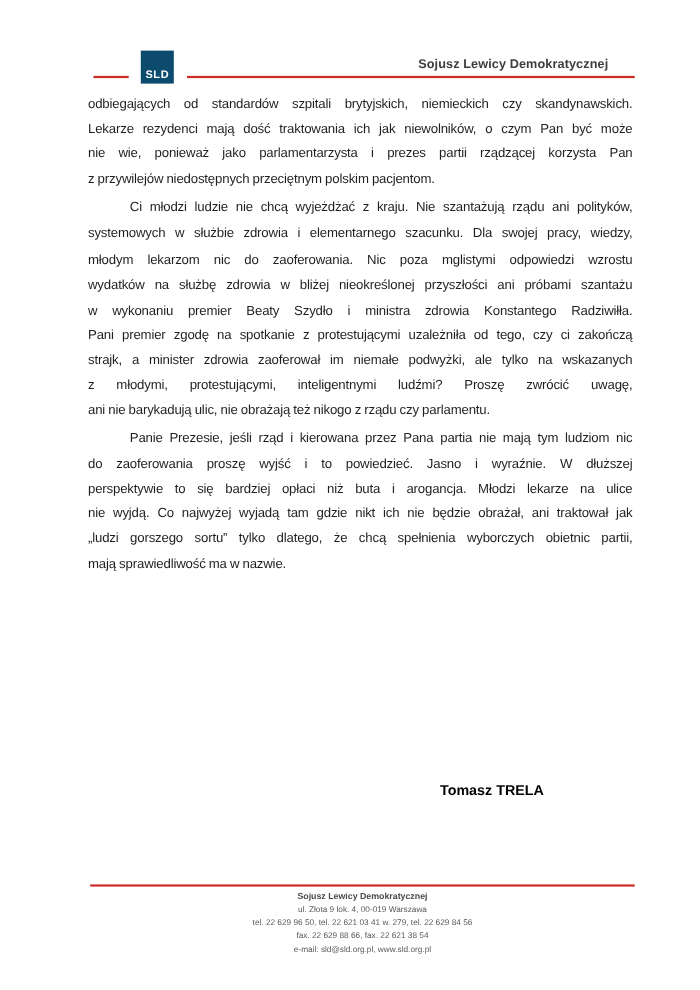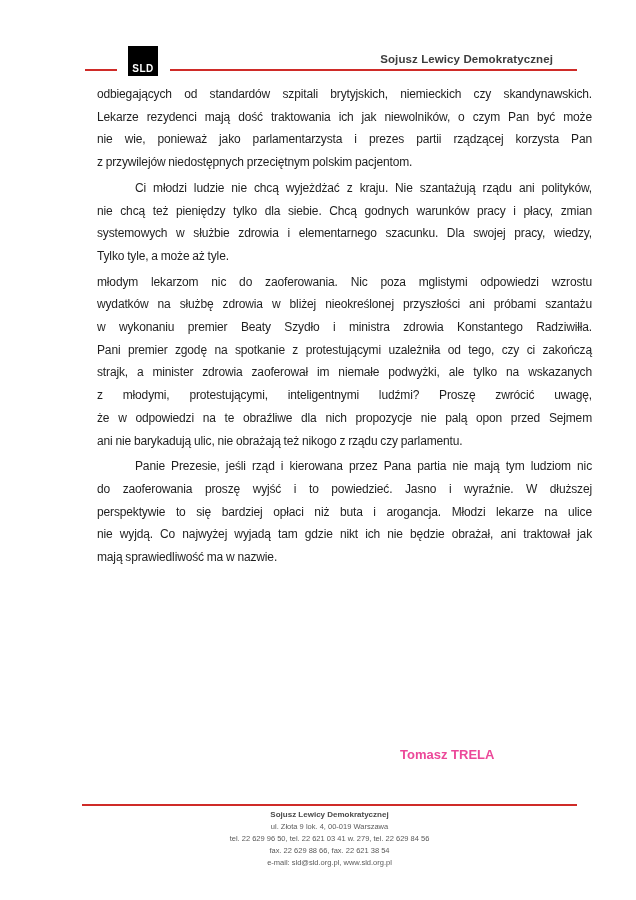--- a/index.html
+++ b/index.html
@@ -14,46 +14,46 @@
   .hdr-dash {
     position:absolute; left:85px; top:69px; width:32px; height:2px;
     background:#cf2b28;
   }
   .hdr-rule {
     position:absolute; left:170px; top:69px; width:407px; height:2px;
     background:#cf2b28;
   }
   .logo {
     position:absolute; left:128px; top:46px; width:30px; height:30px;
-    background:#000000;
+    background:#0c4a6e;
     display:flex; align-items:flex-end; justify-content:center;
   }
   .logo-text {
     color:#ffffff; font-weight:bold; font-size:10px; line-height:12px;
     letter-spacing:0.5px; padding-bottom:1px;
   }
   .hdr-org {
     position:absolute; right:83px; top:53px;
     font-size:11.5px; font-weight:700; color:#3d3d3d; letter-spacing:0.1px;
   }
   
   .body-text {
-    position:absolute; left:97px; top:83px; width:495px;
+    position:absolute; left:80px; top:83px; width:495px;
     font-size:12px; line-height:22.7px; color:#1f1f1f;
   }
   .para { margin:0 0 3px 0; }
   .line {
     text-align:justify; text-align-last:justify;
     word-spacing:-0.3px; letter-spacing:-0.15px;
   }
   .line.last { text-align-last:left; }
   .line.indent { text-indent:38px; }
   .signature {
     position:absolute; left:400px; top:711px;
-    font-size:13px; font-weight:bold; color:#ec4899;margin-top:36px;
+    font-size:13px; font-weight:bold; color:#000000;
   }
   
   .ftr-rule {
     position:absolute; left:82px; top:804px; width:495px; height:2px;
     background:#cf2b28;
   }
   .ftr-block {
     position:absolute; left:82px; top:809px; width:495px;
     text-align:center; color:#5a5a5a;
     font-size:7.5px; line-height:12px;
@@ -74,39 +74,37 @@
 
   <div class="body-text">
       <div class="para">
         <div class="line">odbiegających od standardów szpitali brytyjskich, niemieckich czy skandynawskich.</div>
         <div class="line">Lekarze rezydenci mają dość traktowania ich jak niewolników, o czym Pan być może</div>
         <div class="line">nie wie, ponieważ jako parlamentarzysta i prezes partii rządzącej korzysta Pan</div>
         <div class="line last">z przywilejów niedostępnych przeciętnym polskim pacjentom.</div>
       </div>
       <div class="para">
         <div class="line indent">Ci młodzi ludzie nie chcą wyjeżdżać z kraju. Nie szantażują rządu ani polityków,</div>
-        <div class="line">nie chcą też pieniędzy tylko dla siebie. Chcą godnych warunków pracy i płacy, zmian</div>
         <div class="line">systemowych w służbie zdrowia i elementarnego szacunku. Dla swojej pracy, wiedzy,</div>
-        <div class="line last">Tylko tyle, a może aż tyle.</div>
       </div>
       <div class="para">
         <div class="line">młodym lekarzom nic do zaoferowania. Nic poza mglistymi odpowiedzi wzrostu</div>
         <div class="line">wydatków na służbę zdrowia w bliżej nieokreślonej przyszłości ani próbami szantażu</div>
         <div class="line">w wykonaniu premier Beaty Szydło i ministra zdrowia Konstantego Radziwiłła.</div>
         <div class="line">Pani premier zgodę na spotkanie z protestującymi uzależniła od tego, czy ci zakończą</div>
         <div class="line">strajk, a minister zdrowia zaoferował im niemałe podwyżki, ale tylko na wskazanych</div>
         <div class="line">z młodymi, protestującymi, inteligentnymi ludźmi? Proszę zwrócić uwagę,</div>
-        <div class="line">że w odpowiedzi na te obraźliwe dla nich propozycje nie palą opon przed Sejmem</div>
         <div class="line last">ani nie barykadują ulic, nie obrażają też nikogo z rządu czy parlamentu.</div>
       </div>
       <div class="para">
         <div class="line indent">Panie Prezesie, jeśli rząd i kierowana przez Pana partia nie mają tym ludziom nic</div>
         <div class="line">do zaoferowania proszę wyjść i to powiedzieć. Jasno i wyraźnie. W dłuższej</div>
         <div class="line">perspektywie to się bardziej opłaci niż buta i arogancja. Młodzi lekarze na ulice</div>
         <div class="line">nie wyjdą. Co najwyżej wyjadą tam gdzie nikt ich nie będzie obrażał, ani traktował jak</div>
+        <div class="line">„ludzi gorszego sortu” tylko dlatego, że chcą spełnienia wyborczych obietnic partii,</div>
         <div class="line last">mają sprawiedliwość ma w nazwie.</div>
       </div>
     </div>
 
   <div class="signature">Tomasz TRELA</div>
 
   <div class="ftr-rule"></div>
   <div class="ftr-block">
     <div class="ftr-org">Sojusz Lewicy Demokratycznej</div>
     <div>ul. Złota 9 lok. 4, 00-019 Warszawa</div>

